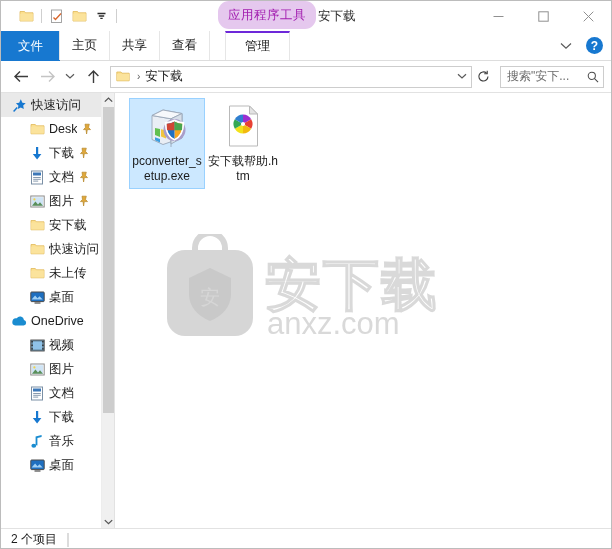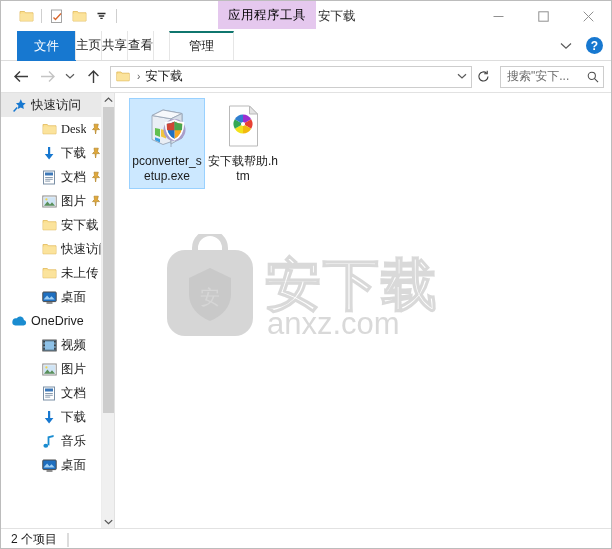--- a/index.html
+++ b/index.html
@@ -49,26 +49,27 @@
     background: #cfcfcf;
     margin: 0 4px;
   }
   .ctx-tab {
     position: absolute;
     left: 217px;
     top: 0px;
     height: 28px;
     padding: 0 10px;
     background: #e5c8ee;
-    color: #000000;
+    color: #a21caf;
     font-size: 12.5px;
     display: flex;
     align-items: center;
     justify-content: center;
     letter-spacing: 0.5px;
+    border-radius: 11px;
   }
   .win-title {
     position: absolute;
     left: 317px;
     top: 0;
     height: 30px;
     display: flex;
     align-items: center;
     font-size: 12.5px;
     color: #2b2b2b;
@@ -97,38 +98,38 @@
     border-bottom: 1px solid #dddddd;
     display: flex;
     align-items: stretch;
   }
   .rtab {
     display: flex;
     align-items: center;
     justify-content: center;
     font-size: 12.5px;
     color: #1c1c1c;
-    padding: 0 0;
+    padding: 0 12px;
     box-sizing: border-box;
     background: #ffffff;
     border-left: 1px solid #e6e6e6;
     border-right: 1px solid #e6e6e6;
     margin-left: -1px;
     height: 29px;
   }
   .rtab.file {
     background: #1778d0;
     color: #ffffff;
     border-left: none;
     border-right: none;
-    margin-left: 16px;
+    margin-left: 0;
     padding: 15px 17px;
   }
   .rtab.ctx {
-    border-top: 2px solid #0f766e;
+    border-top: 2px solid #6d28d9;
     margin-left: 15px;
     height: 29px;
     padding: 0 19px;
   }
   .ribbon-right {
     margin-left: auto;
     display: flex;
     align-items: center;
     padding-right: 8px;
     gap: 10px;
@@ -254,21 +255,21 @@
     width: 16px;
     height: 16px;
     margin-right: 4px;
     display: flex;
     align-items: center;
     justify-content: center;
     flex: none;
   }
   .navitem .lbl { overflow: hidden; }
   .navitem .pin { margin-left: 5px; display:flex; flex:none;}
-  .ind-1 { padding-left: 40px; font-family: Liberation Serif, serif; }
+  .ind-1 { padding-left: 28px; }
   .ind-top { padding-left: 10px; }
 
   .nav-scroll {
     position: absolute;
     right: 0; top: 0;
     width: 13px;
     height: 100%;
     background: #f0f0f0;
     border-left: 1px solid #ededed;
     box-sizing: border-box;

